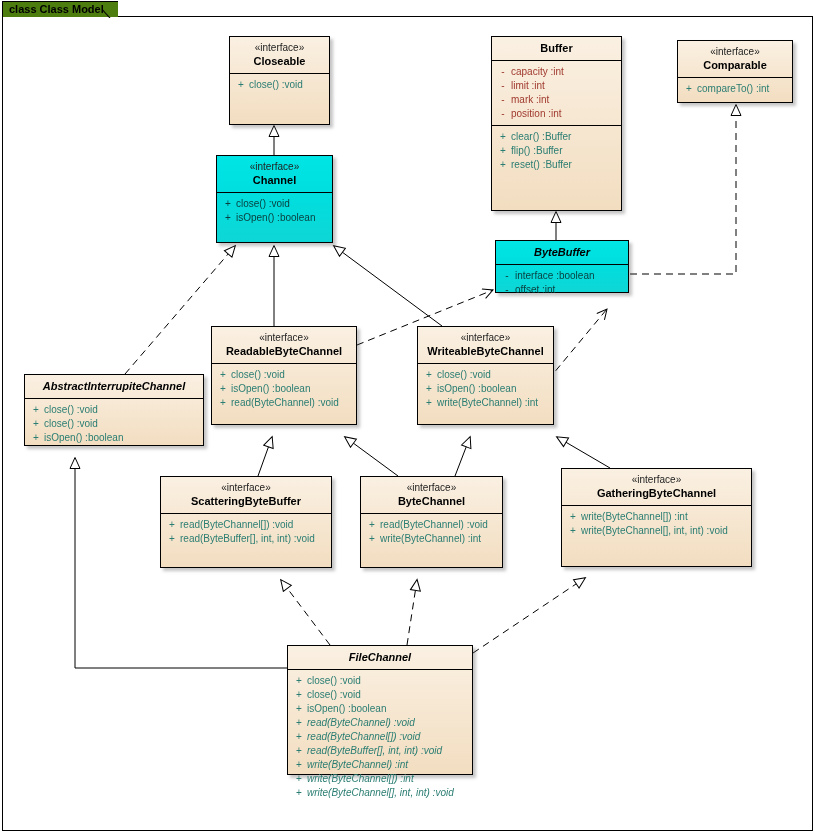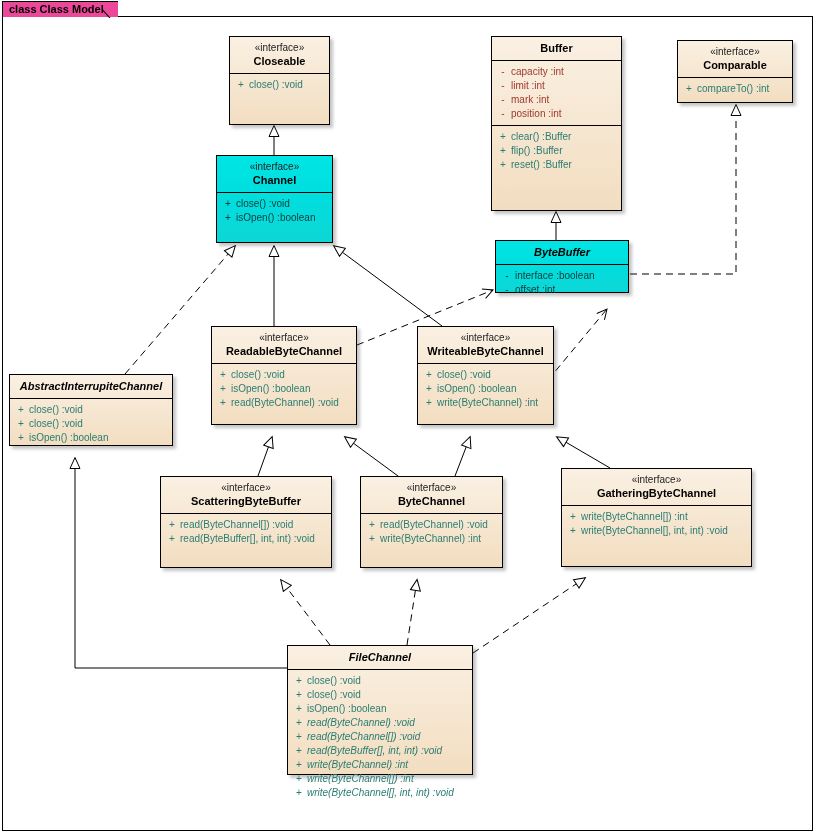--- a/index.html
+++ b/index.html
@@ -29,21 +29,21 @@
     background: transparent;
   }
   #frame-tab {
     position: absolute;
     left: 2px;
     top: 1px;
     height: 16px;
     box-sizing: border-box;
     border-top: 1px solid #000;
     border-left: 1px solid #000;
-    background: #ec4899;
+    background: #4d7c0f;
     padding: 0 0 0 6px;
     display: flex;
     align-items: center;
     z-index: 6;
   }
   #frame-tab .tab-text {
     font-size: 11px;
     font-weight: bold;
     color: #000;
     white-space: nowrap;
@@ -148,21 +148,21 @@
   .feat.italic .sig { font-style: italic; }
 
   
   #cls-closeable   { left:229px; top:36px;  width:101px; height:89px; }
   #cls-buffer      { left:491px; top:36px;  width:131px; height:175px; }
   #cls-comparable  { left:677px; top:40px;  width:116px; height:63px; }
   #cls-channel     { left:216px; top:155px; width:117px; height:88px; }
   #cls-bytebuffer  { left:495px; top:240px; width:134px; height:53px; }
   #cls-readable    { left:211px; top:326px; width:146px; height:99px; }
   #cls-writeable   { left:417px; top:326px; width:137px; height:99px; }
-  #cls-abstract    { left:9px;  top:374px; width:164px; height:72px; }
+  #cls-abstract    { left:24px;  top:374px; width:180px; height:72px; }
   #cls-scattering  { left:160px; top:476px; width:172px; height:92px; }
   #cls-bytechannel { left:360px; top:476px; width:143px; height:92px; }
   #cls-gathering   { left:561px; top:468px; width:191px; height:99px; }
   #cls-filechannel { left:287px; top:645px; width:186px; height:130px; }
 </style>
 </head>
 <body>
 
 <div id="canvas">
 

